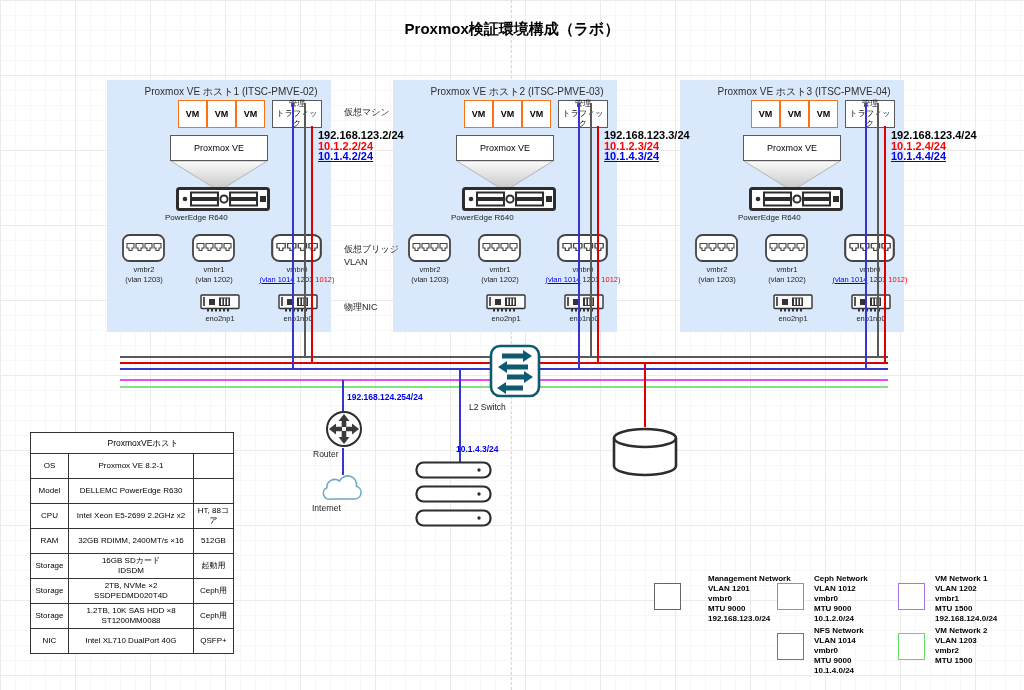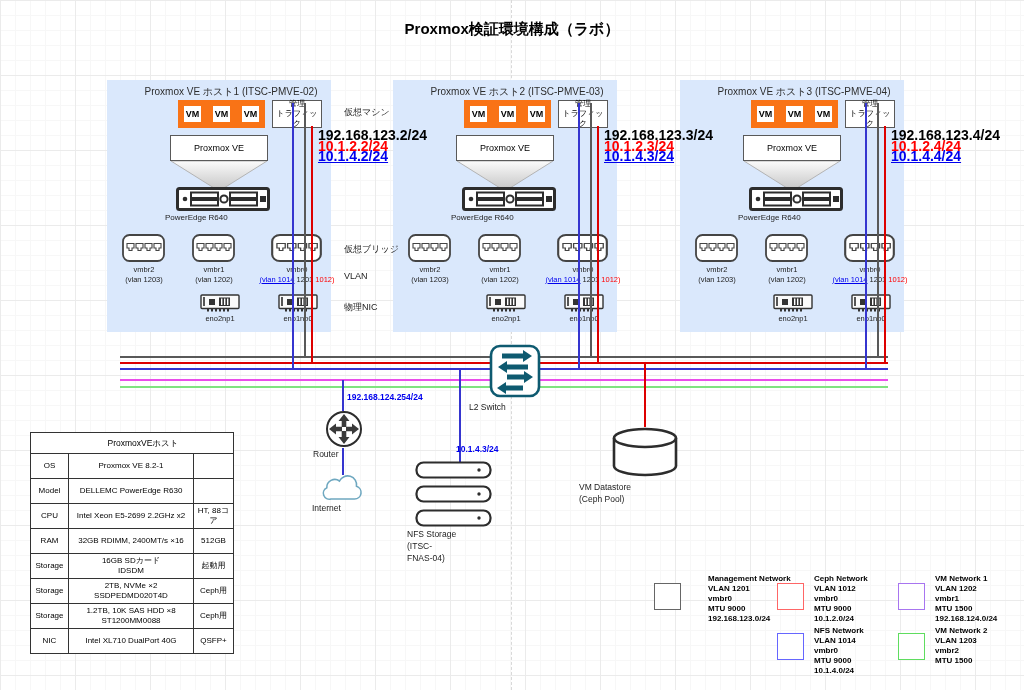--- a/index.html
+++ b/index.html
@@ -15,21 +15,21 @@
     background-size:75px 75px,75px 75px,15px 15px,15px 15px;
   }
   .pre{white-space:pre-line;}
   .page-edge{position:absolute;left:511px;top:0;height:690px;border-left:1px dashed #d9d9d9;z-index:0;}
   .diagram-title{position:absolute;left:300px;top:20px;width:424px;text-align:center;
     font-size:15px;font-weight:bold;z-index:4;}
   
   .host{position:absolute;top:80px;width:224px;height:252px;background:#dae8fc;z-index:1;}
   .host > *{position:absolute;}
   .host-title{top:5px;left:12px;width:100%;text-align:center;font-size:10px;color:#2d2d2d;}
-  .vm-box{top:20px;width:29px;height:28px;background:#fff;border:6px solid #f97316;
+  .vm-box{top:20px;width:29px;height:28px;background:#fff;border:1px solid #f97316;
     box-sizing:border-box;display:flex;align-items:center;justify-content:center;
     font-size:9px;font-weight:bold;}
   .mgmt-box{left:165px;top:20px;width:50px;height:28px;background:#fff;border:1px solid #595959;
     box-sizing:border-box;display:flex;align-items:center;justify-content:center;
     text-align:center;font-size:8px;line-height:1.25;}
   .pve-box{left:63px;top:55px;width:98px;height:26px;background:#fff;border:1px solid #595959;
     box-sizing:border-box;display:flex;align-items:center;justify-content:center;font-size:9px;}
   .funnel-svg{left:63px;top:81px;}
   .server-svg{left:69px;top:107px;}
   .server-label{left:58px;top:133px;width:108px;text-align:left;font-size:8px;color:#222;}
@@ -41,21 +41,21 @@
   .line-h{position:absolute;height:1.7px;z-index:3;}
   .line-v{position:absolute;width:1.7px;z-index:3;}
   .c-gray{background:#595959;}
   .c-red{background:#dd0000;}
   .c-blue{background:#3535cf;}
   .c-magenta{background:#ea4dea;}
   .c-green{background:#7fe37f;}
   
   .t-red{color:#ff0000;}
   .t-blue{color:#0000ee;text-decoration:underline;}
-  .ip-block{position:absolute;font-size:14px;font-weight:bold;line-height:10.5px;
+  .ip-block{position:absolute;font-size:11px;font-weight:bold;line-height:10.5px;
     white-space:nowrap;z-index:4;}
   .side-label{position:absolute;left:344px;font-size:9px;color:#222;z-index:4;}
   .icon{position:absolute;z-index:4;}
   .node-label{position:absolute;text-align:left;font-size:8.5px;line-height:12px;color:#222;z-index:4;}
   .blue-ip{position:absolute;font-size:8.5px;font-weight:bold;color:#0000ee;white-space:nowrap;z-index:4;}
   
   .spec-table{position:absolute;left:30px;top:432px;z-index:5;border-collapse:collapse;
     background:#fff;table-layout:fixed;}
   .spec-table th,.spec-table td{border:1px solid #333;font-size:8px;font-weight:normal;
     text-align:center;vertical-align:middle;padding:1px 2px;line-height:10px;white-space:pre-line;}
@@ -302,21 +302,21 @@
     <div class="t-blue">10.1.4.3/24</div>
   </div>
   <div class="ip-block" style="left:891px;top:130px">
     <div>192.168.123.4/24</div>
     <div class="t-red">10.1.2.4/24</div>
     <div class="t-blue">10.1.4.4/24</div>
   </div>
 
   <div class="side-label" style="top:106px">仮想マシン</div>
   <div class="side-label" style="top:243px">仮想ブリッジ</div>
-  <div class="side-label" style="top:271px">VLAN</div>
+  <div class="side-label" style="top:257px">VLAN</div>
   <div class="side-label" style="top:301px">物理NIC</div>
 
   <div class="line-h c-gray" style="left:120px;top:356px;width:768px"></div>
   <div class="line-h c-red" style="left:120px;top:362px;width:768px"></div>
   <div class="line-h c-blue" style="left:120px;top:368px;width:768px"></div>
   <div class="line-h c-magenta" style="left:120px;top:379px;width:768px"></div>
   <div class="line-h c-green" style="left:120px;top:386px;width:768px"></div>
 
   <div class="line-v c-blue" style="left:292px;top:103px;height:267px"></div>
   <div class="line-v c-gray" style="left:304px;top:103px;height:254px"></div>
@@ -346,29 +346,24 @@
 
   <svg class="icon" style="left:320px;top:474px" width="46" height="30">
       <use href="#sym-cloud"></use>
     </svg>
   <div class="node-label" style="left:312px;top:502px;width:62px">Internet</div>
 
   <div class="blue-ip" style="left:456px;top:444px">10.1.4.3/24</div>
   <svg class="icon" style="left:415px;top:461px" width="78" height="66">
       <use href="#sym-nas"></use>
     </svg>
-  <div class="node-label pre" style="left:407px;top:528px;width:94px">NFS Storage
-(ITSC-
-FNAS-04)</div>
 
   <svg class="icon" style="left:611px;top:426px" width="68" height="52">
       <use href="#sym-cylinder"></use>
     </svg>
-  <div class="node-label pre" style="left:579px;top:481px;width:132px">VM Datastore
-(Ceph Pool)</div>
 
   <table class="spec-table">
     <colgroup>
         <col style="width:38px">
         <col style="width:125px">
         <col style="width:40px">
       </colgroup>
     <tbody>
         <tr>
           <th colspan="3" class="tbl-title">ProxmoxVEホスト</th>

